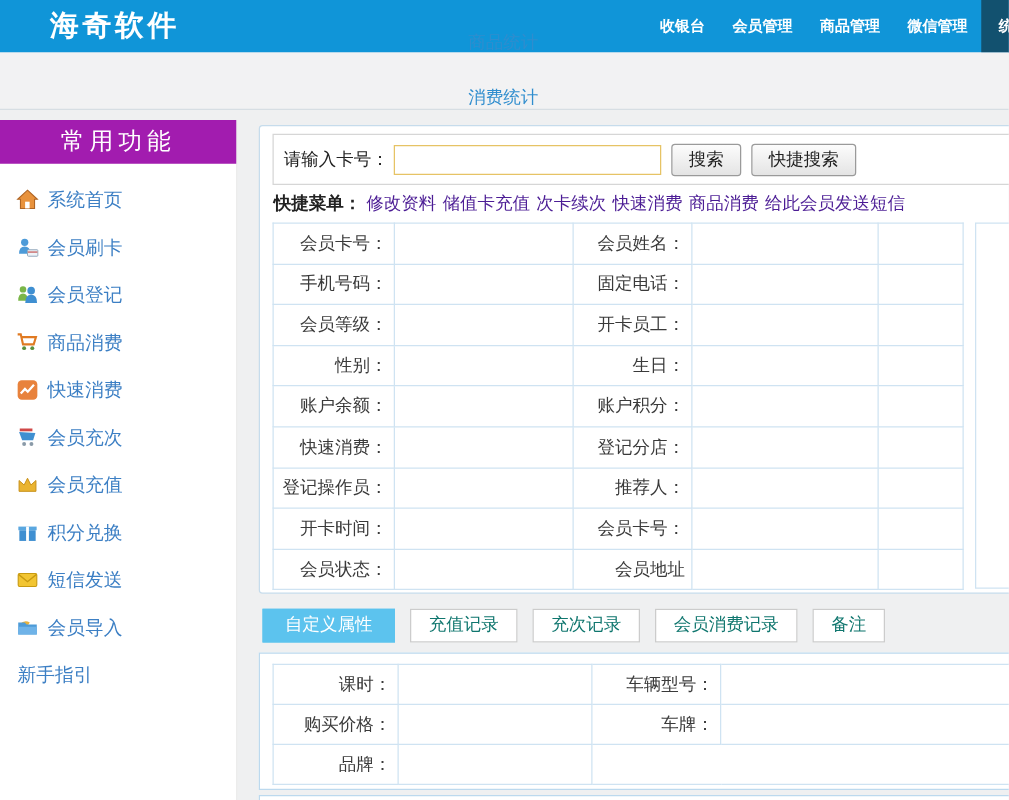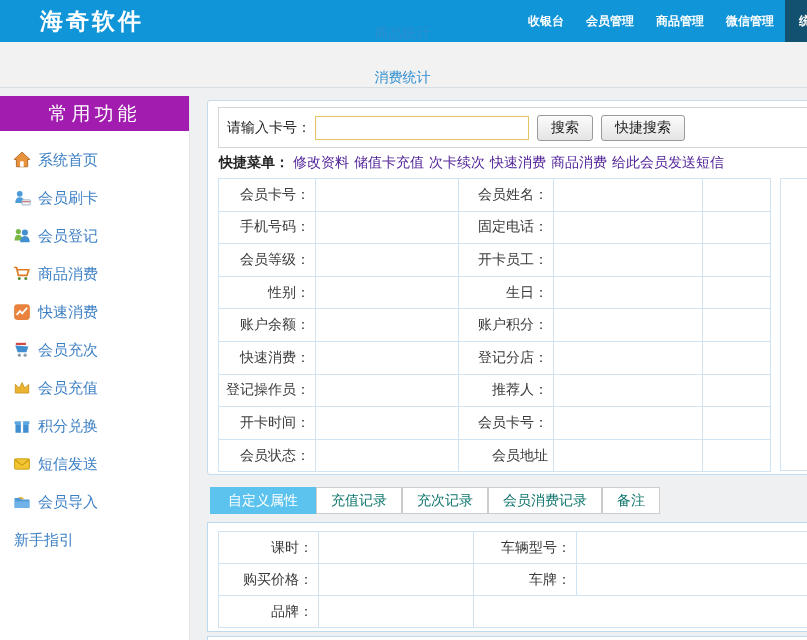--- a/index.html
+++ b/index.html
@@ -93,21 +93,21 @@
 
   .member-table { position: absolute; left: 218px; top: 178px; width: 552px; }
   .member-table tr { height: 32.6px; }
 
   .photo-box {
     position: absolute; left: 780px; top: 178px; width: 90px; height: 293px;
     background: #fff; border: 1px solid #cfe3f2;
   }
 
   
-  .tabs { position: absolute; left: 210px; top: 487px; display: flex; gap: 0; height: 27px; }
+  .tabs { position: absolute; left: 210px; top: 487px; display: flex; gap: 12px; height: 27px; }
   .tab {
     background: #fff; border: 1px solid #ccc; line-height: 25px; padding: 0 14px;
     font-size: 14px; color: #0f766e; cursor: pointer; white-space: nowrap;
   }
   .tab.active { background: #5cc3ee; border-color: #5cc3ee; color: #fff; padding: 0 17px; }
 
   .panel-bottom {
     position: absolute; left: 207px; top: 522px; width: 660px; height: 110px;
     background: #fff; border: 1px solid #bcd9ee;
   }

